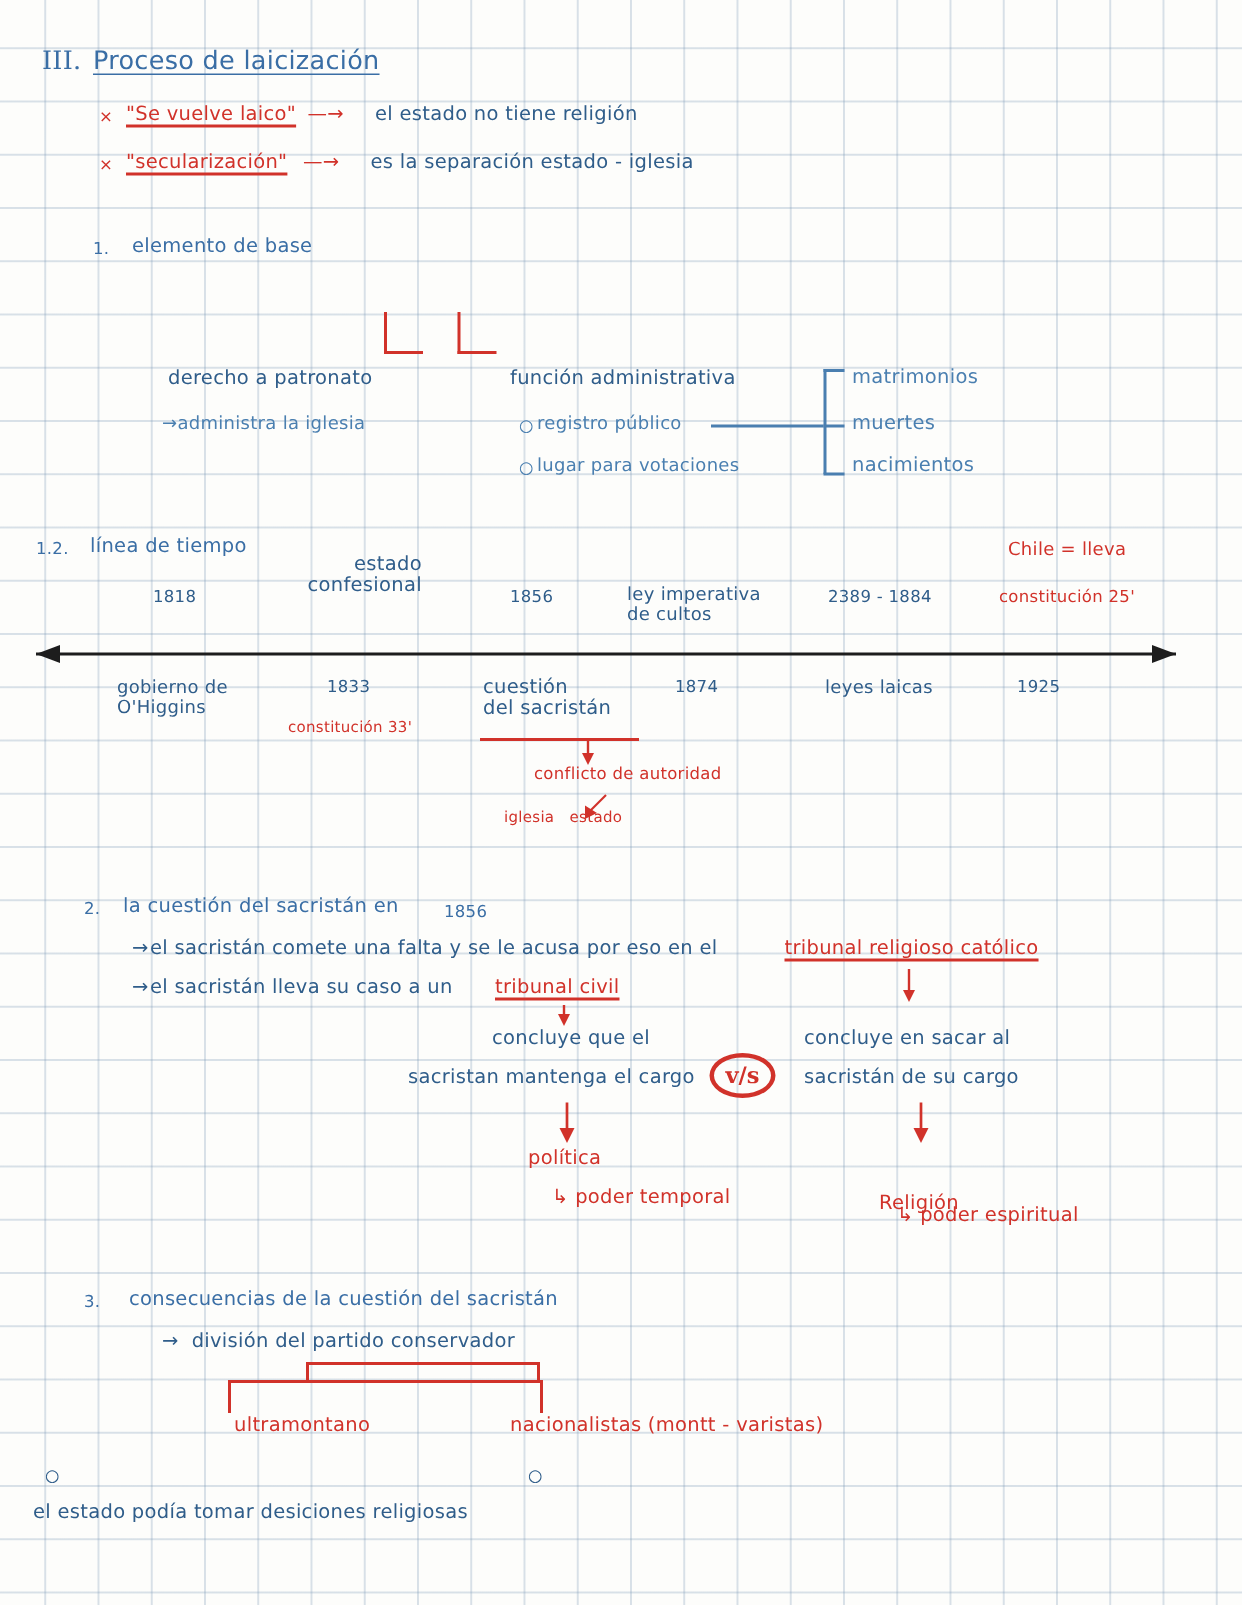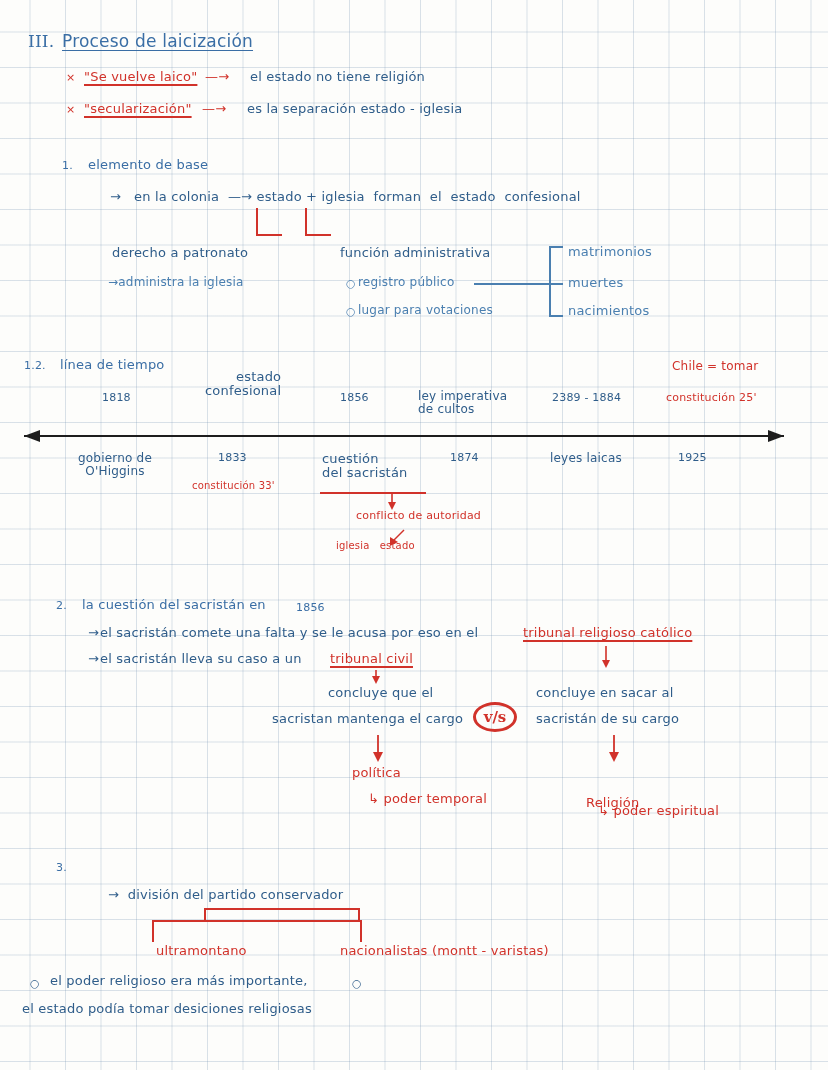--- a/index.html
+++ b/index.html
@@ -80,21 +80,20 @@
   <div class="t s13 dark" style="left:250px; top:70px;">el estado no tiene religión</div>
 
   <div class="t s11 red" style="left:66px; top:104px;">×</div>
   <div class="t s13 red ured" style="left:84px; top:102px;">"secularización"</div>
   <div class="t s13 red" style="left:202px; top:102px;">—→</div>
   <div class="t s13 dark" style="left:247px; top:102px;">es la separación estado - iglesia</div>
 
   <div class="t s11 blue" style="left:62px; top:160px;">1.</div>
   <div class="t s13 blue" style="left:88px; top:158px;">elemento de base</div>
 
-  <div class="t s13 dark" style="left:110px; top:190px;">→   en la colonia  —→ estado + iglesia  forman  el  estado  confesional</div>
 
   <div class="ln" style="left:256px; top:208px; width:2px; height:28px;"></div>
   <div class="ln" style="left:256px; top:234px; width:26px; height:2px;"></div>
   <div class="ln" style="left:305px; top:208px; width:2px; height:28px;"></div>
   <div class="ln" style="left:305px; top:234px; width:26px; height:2px;"></div>
 
   <div class="t s13 dark" style="left:112px; top:246px;">derecho a patronato</div>
   <div class="t s12 blue2" style="left:108px; top:276px;">→administra la iglesia</div>
 
   <div class="t s13 dark" style="left:340px; top:246px;">función administrativa</div>
@@ -108,38 +107,38 @@
   <div class="lnb" style="left:549px; top:246px; width:14px; height:1.5px;"></div>
   <div class="lnb" style="left:549px; top:283px; width:14px; height:1.5px;"></div>
   <div class="lnb" style="left:549px; top:315px; width:14px; height:1.5px;"></div>
 
   <div class="t s13 blue2" style="left:568px; top:245px;">matrimonios</div>
   <div class="t s13 blue2" style="left:568px; top:276px;">muertes</div>
   <div class="t s13 blue2" style="left:568px; top:304px;">nacimientos</div>
 
   <div class="t s11 blue" style="left:24px; top:360px;">1.2.</div>
   <div class="t s13 blue" style="left:60px; top:358px;">línea de tiempo</div>
-  <div class="t s12 red" style="left:672px; top:360px;">Chile = tomar</div>
+  <div class="t s12 red" style="left:672px; top:360px;">Chile = lleva</div>
 
   <div class="t s11 dark" style="left:102px; top:392px;">1818</div>
   <div class="t s13 dark" style="left:205px; top:370px; text-align:right;">estado
 confesional</div>
   <div class="t s11 dark" style="left:340px; top:392px;">1856</div>
   <div class="t s12 dark" style="left:418px; top:390px;">ley imperativa
 de cultos</div>
   <div class="t s11 dark" style="left:552px; top:392px;">2389 - 1884</div>
   <div class="t s11 red" style="left:666px; top:392px;">constitución 25'</div>
 
   <div class="lnk" style="left:24px; top:435px; width:760px; height:2px;"></div>
   <svg class="ov">
     <polygon points="24,436 40,430 40,442" fill="#1d1d1d"></polygon>
     <polygon points="784,436 768,430 768,442" fill="#1d1d1d"></polygon>
   </svg>
 
-  <div class="t s12 dark" style="left:78px; top:452px;text-align:center;">gobierno de
+  <div class="t s12 dark" style="left:78px; top:452px;">gobierno de
 O'Higgins</div>
   <div class="t s11 dark" style="left:218px; top:452px;">1833</div>
   <div class="t s10 red" style="left:192px; top:480px;">constitución 33'</div>
   <div class="t s13 dark" style="left:322px; top:452px;">cuestión
 del sacristán</div>
   <div class="t s11 dark" style="left:450px; top:452px;">1874</div>
   <div class="t s12 dark" style="left:550px; top:452px;">leyes laicas</div>
   <div class="t s11 dark" style="left:678px; top:452px;">1925</div>
 
   <div class="ln" style="left:320px; top:492px; width:106px; height:1.5px;"></div>
@@ -185,31 +184,31 @@
   <div class="t s13 red" style="left:368px; top:792px;">↳ poder temporal</div>
 
   <div class="vsbadge" style="left:473px; top:702px;">v/s</div>
 
   <div class="t s13 dark" style="left:536px; top:686px;">concluye en sacar al</div>
   <div class="t s13 dark" style="left:536px; top:712px;">sacristán de su cargo</div>
   <div class="t s13 red" style="left:586px; top:796px;">Religión</div>
   <div class="t s13 red" style="left:598px; top:792px;margin-top:12px;">↳ poder espiritual</div>
 
   <div class="t s11 blue" style="left:56px; top:862px;">3.</div>
+  <div class="t s13 blue" style="left:86px; top:860px;">consecuencias de la cuestión del sacristán</div>
   <div class="t s13 dark" style="left:108px; top:888px;">→  división del partido conservador</div>
 
   <div class="ln" style="left:204px; top:908px; width:156px; height:1.5px;"></div>
   <div class="ln" style="left:204px; top:908px; width:1.5px; height:12px;"></div>
   <div class="ln" style="left:358px; top:908px; width:1.5px; height:12px;"></div>
   <div class="ln" style="left:152px; top:920px; width:210px; height:1.5px;"></div>
   <div class="ln" style="left:152px; top:920px; width:1.5px; height:22px;"></div>
   <div class="ln" style="left:360px; top:920px; width:1.5px; height:22px;"></div>
 
   <div class="t s13 red" style="left:156px; top:944px;">ultramontano</div>
   <div class="t s13 red" style="left:340px; top:944px;">nacionalistas (montt - varistas)</div>
 
   <div class="t s11 dark" style="left:30px; top:978px;">○</div>
-  <div class="t s13 dark" style="left:50px; top:974px;">el poder religioso era más importante,</div>
   <div class="t s13 dark" style="left:22px; top:1002px;">el estado podía tomar desiciones religiosas</div>
 
   <div class="t s11 dark" style="left:352px; top:978px;">○</div>
 
 </div>
 
 </body></html>

